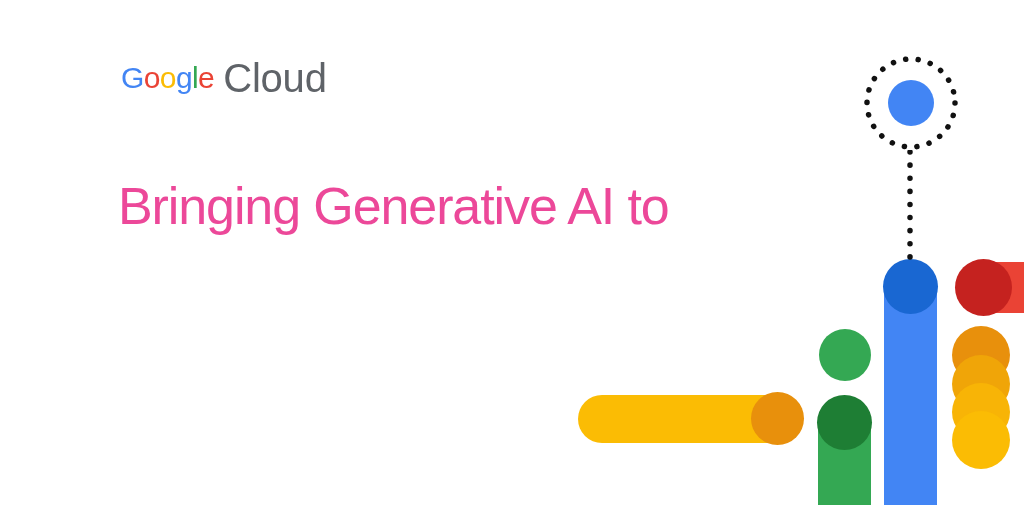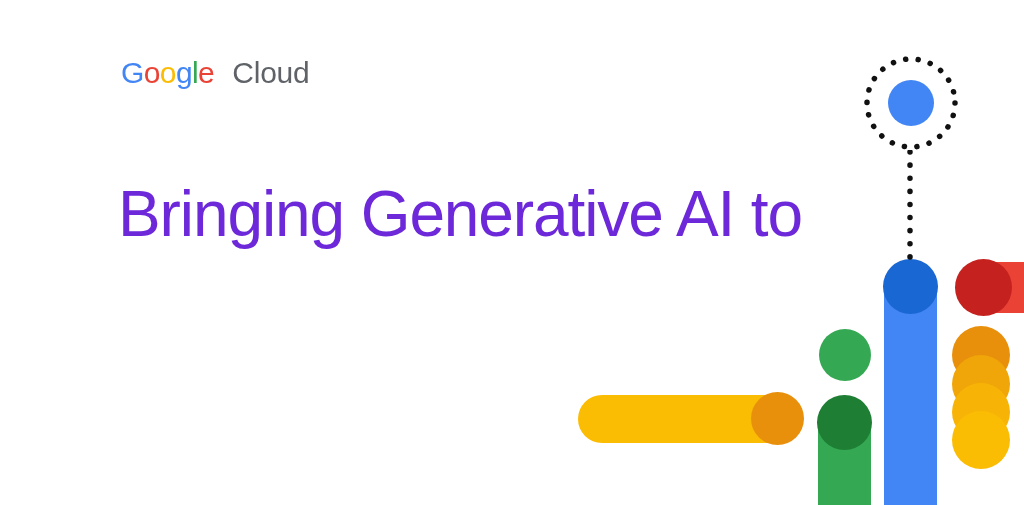--- a/index.html
+++ b/index.html
@@ -33,40 +33,40 @@
   #logo-google {
     font-family: "Liberation Sans", sans-serif;
     font-size: 30px;
     font-weight: 400;
     letter-spacing: -0.6px;
     line-height: 1;
   }
   #logo-google span { display: inline; }
   #logo-cloud {
     font-family: "Liberation Sans", sans-serif;
-    font-size: 30px;
+    font-size: 40px;
     font-weight: 400;
     letter-spacing: -0.2px;
     line-height: 1;
     color: #5f6368;
-    margin-left: 18px;
+    margin-left: 9px;
   }
 
   
   #headline {
     position: absolute;
     left: 118px;
     top: 175px;
     width: 700px;
     font-family: "Liberation Sans", sans-serif;
-    font-size: 64px;
+    font-size: 52px;
     font-weight: 400;
     line-height: 1.23;
     letter-spacing: -1.1px;
-    color: #6d28d9;
+    color: #ec4899;
   }
   #headline .hl-line { display: block; }
 
   
   #graphic {
     position: absolute;
     left: 0;
     top: 0;
     width: 1024px;
     height: 505px;

